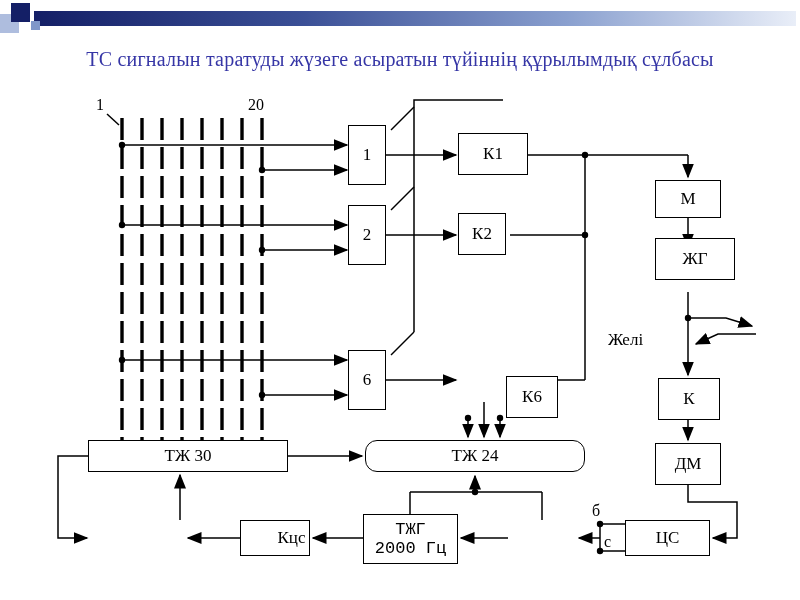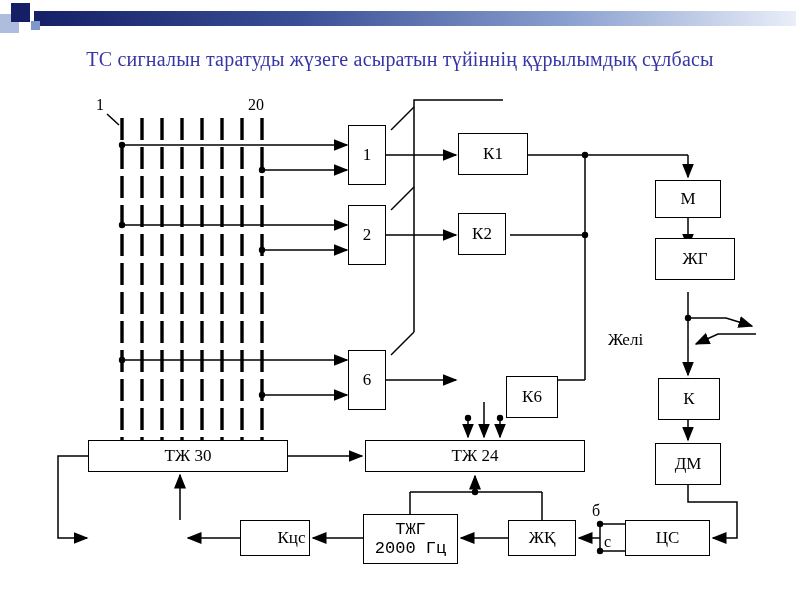--- a/index.html
+++ b/index.html
@@ -147,25 +147,24 @@
   <div class="box" style="left:458px; top:133px; width:70px; height:42px;">К1</div>
   <div class="box" style="left:458px; top:213px; width:48px; height:42px;">К2</div>
   <div class="box" style="left:458px; top:376px; width:52px; height:42px;margin-left:48px;">К6</div>
 
   <div class="box" style="left:655px; top:180px; width:66px; height:38px;">М</div>
   <div class="box" style="left:655px; top:238px; width:80px; height:42px;font-family:Liberation Serif, serif;">ЖГ</div>
   <div class="box" style="left:658px; top:378px; width:62px; height:42px;">К</div>
   <div class="box" style="left:655px; top:443px; width:66px; height:42px;text-align:right;">ДМ</div>
 
   <div class="box" style="left:88px; top:440px; width:200px; height:32px;">ТЖ 30</div>
-  <div class="box" style="left:365px; top:440px; width:220px; height:32px;">ТЖ 24</div>
+  <div class="box" style="left:365px; top:440px; width:220px; height:32px;border-radius:12px;">ТЖ 24</div>
 
   <div class="box" style="left:240px; top:520px; width:70px; height:36px;padding-left:33px;">Кцс</div>
   <div class="box" style="left:363px; top:514px; width:95px; height:50px;font-family:Liberation Mono, monospace;">
     <div>
       <span>ТЖГ</span><br>
       <span>2000 Гц</span>
     </div>
   </div>
-  <div class="box" style="left:508px; top:520px; width:68px; height:36px;">ЖҚ</div>
   <div class="box" style="left:625px; top:520px; width:85px; height:36px;">ЦС</div>
 
 </div>
 
 </body></html>

